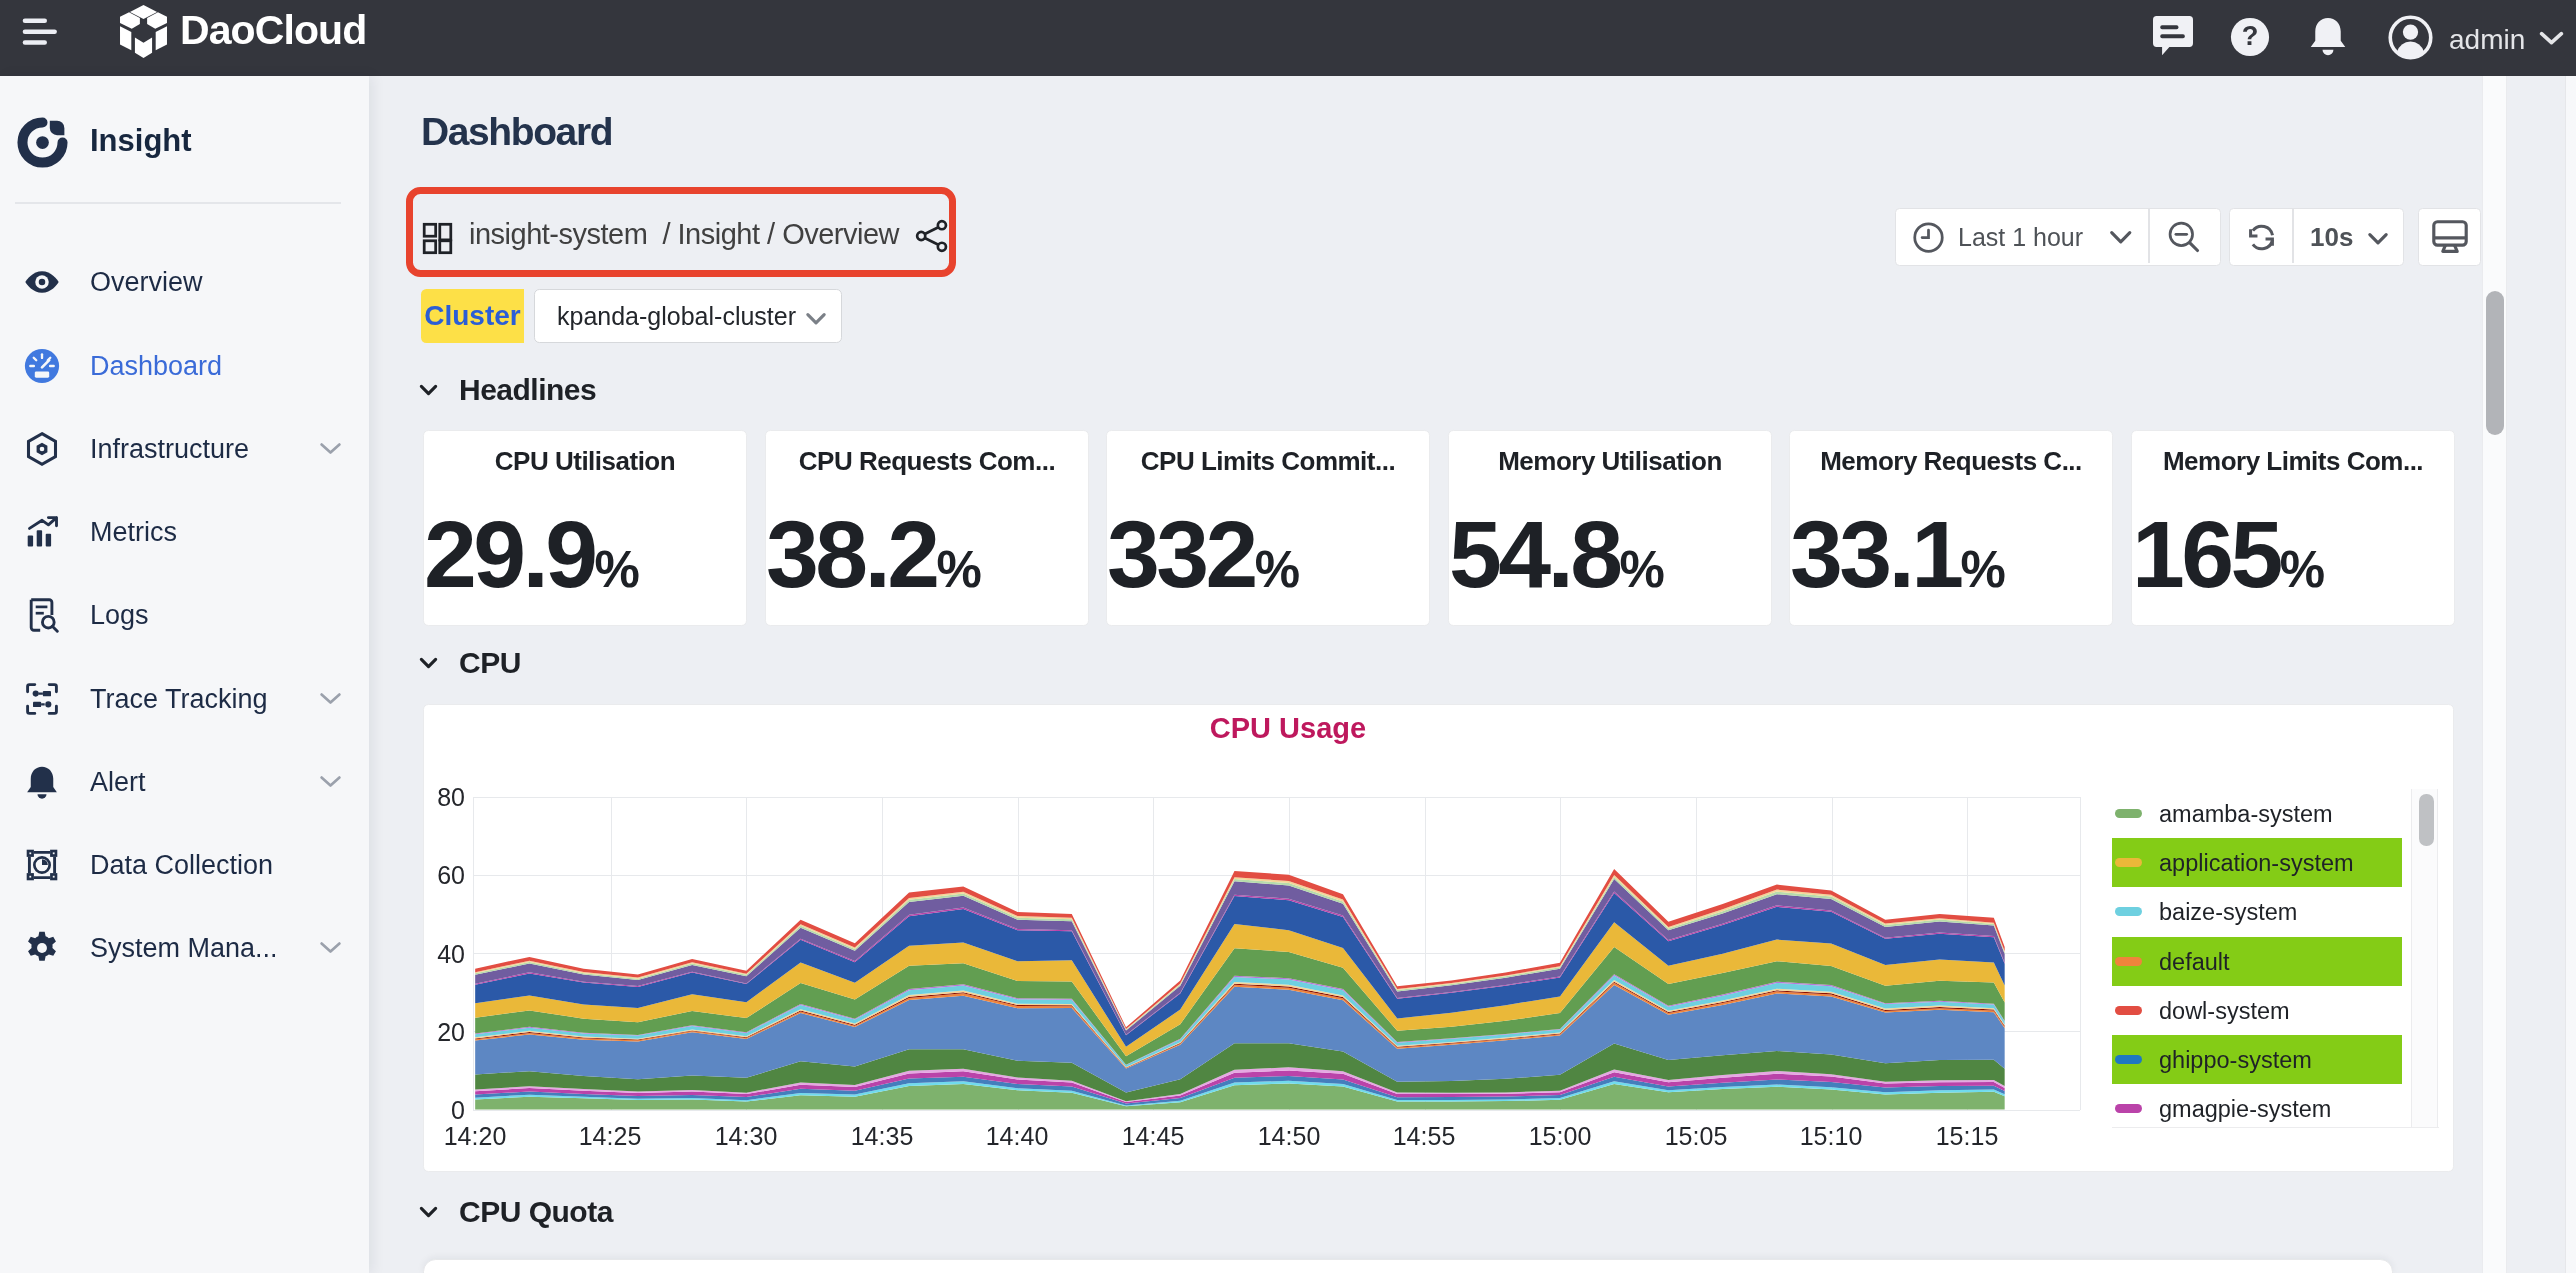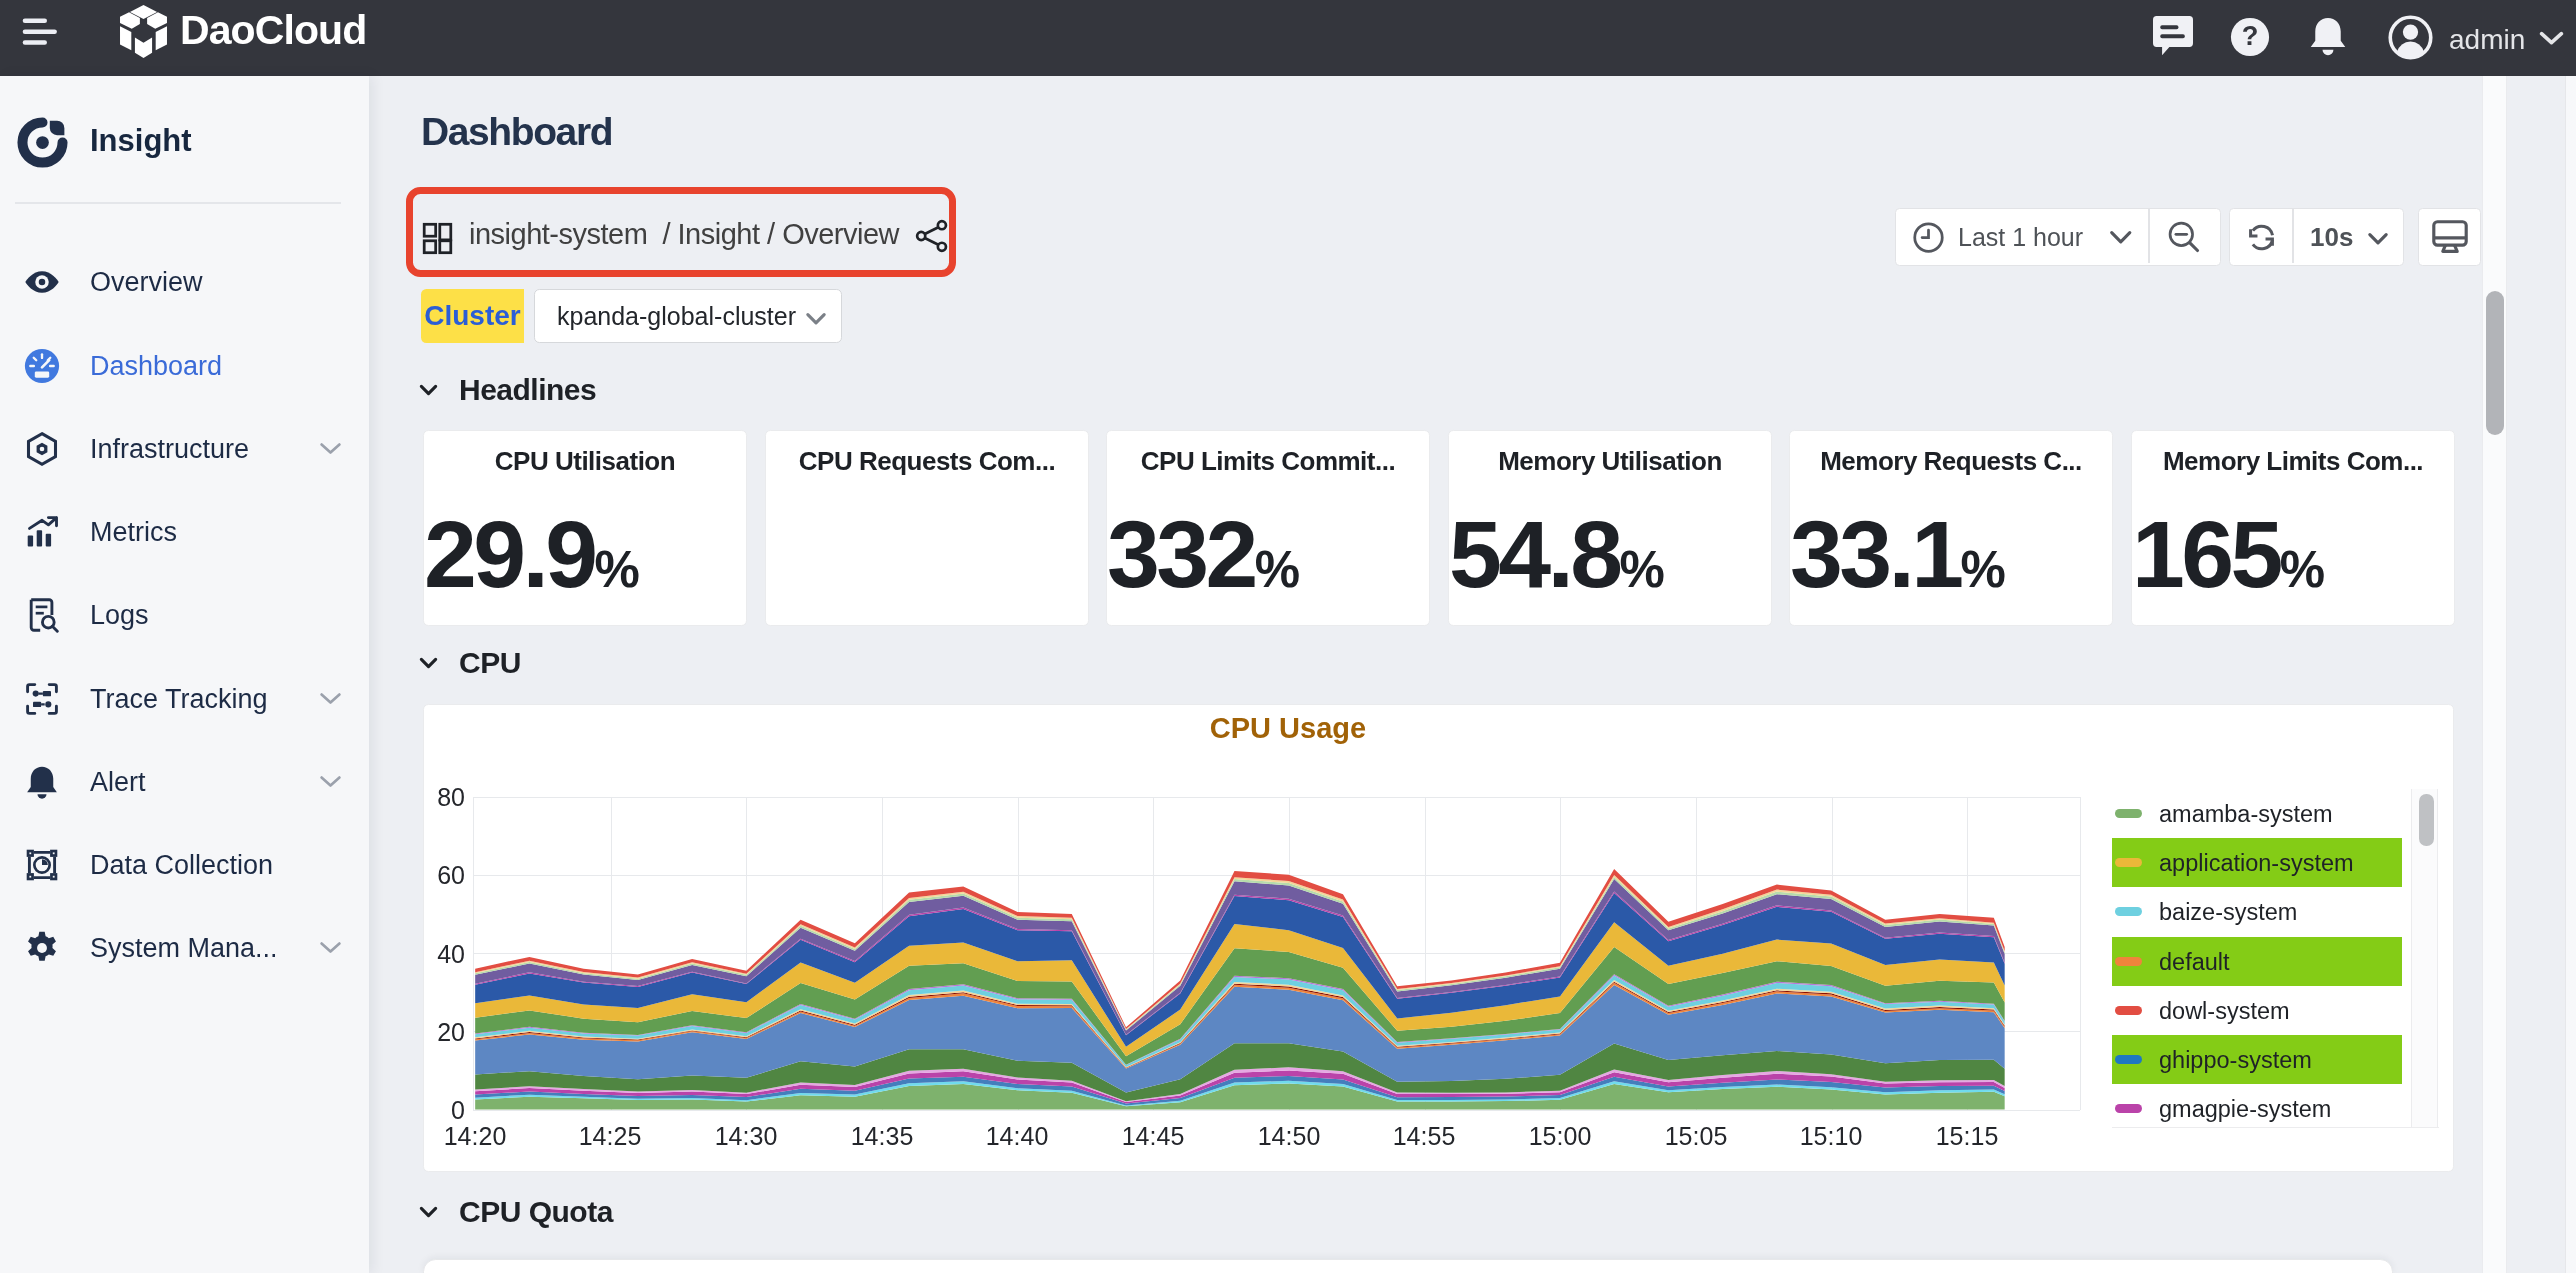--- a/index.html
+++ b/index.html
@@ -38,21 +38,21 @@
 #cluster-dd { position:absolute; left:534px; top:289px; width:308px; height:54px; background:#fff; border:1.8px solid #d6d8db; border-radius:5.4px; }
 #cluster-dd span { position:absolute; left:22px; top:50%; transform:translateY(-50%); font-size:25px; color:#23262b; }
 
 .sechead { position:absolute; font-size:30px; letter-spacing:-0.5px; font-weight:bold; color:#1e2126; }
 .card { position:absolute; top:430px; width:324px; height:196px; background:#fff; border:0.9px solid #eaebed; border-radius:5.4px; }
 .card .t { position:absolute; top:14.5px; width:100%; text-align:center; font-size:26px; letter-spacing:-0.5px; font-weight:bold; color:#1e2126; }
 .card .v { position:absolute; bottom:16.3px; width:100%; font-weight:bold; color:#1e2126; font-size:95px; letter-spacing:-3.6px; }
 .card .v small { font-size:51px; font-weight:bold; letter-spacing:-0.9px; }
 
 #panel { position:absolute; left:423px; top:704px; width:2031px; height:468px; background:#fff; border:0.9px solid #eaebed; border-radius:5.4px; }
-#ptitle { position:absolute; left:0; top:712px; width:2576px; text-align:center; font-size:29px; font-weight:bold; color:#a16207; }
+#ptitle { position:absolute; left:0; top:712px; width:2576px; text-align:center; font-size:29px; font-weight:bold; color:#be185d; }
 .gl { position:absolute; background:#e7e9ec; }
 .ylab { position:absolute; width:54px; text-align:right; left:411px; font-size:25px; color:#24262b; }
 .xlab { position:absolute; width:90px; text-align:center; top:1122px; font-size:25px; color:#24262b; }
 .leg-row { position:absolute; left:2112px; width:290px; height:49px; }
 .leg-row.alt { background:#84cc16; }
 .leg-sw { position:absolute; left:2.7px; top:20px; width:27px; height:9px; border-radius:4.5px; }
 .leg-tx { position:absolute; left:47px; top:50%; transform:translateY(-50%); font-size:23.5px; color:#1f2227; }
 #leg-track { position:absolute; left:2411px; top:789px; width:27px; height:339px; background:#fbfbfc; border-left:0.9px solid #ececee; border-right:0.9px solid #ececee; }
 #leg-thumb { position:absolute; left:2419px; top:794px; width:14.5px; height:52px; background:#bfc1c4; border-radius:7.2px; }
 #leg-bot { position:absolute; left:2112px; top:1127px; width:327px; height:0.9px; background:#ececee; }
@@ -320,20 +320,21 @@
   <path d="M6 6 l8 8 l8 -8" fill="none" stroke="#1e2126" stroke-width="3.5" stroke-linecap="round" stroke-linejoin="round"></path>
 </svg>
 <div class="sechead" style="left:459px;top:373px;">Headlines</div>
 <div id="cards">
     <div class="card" style="left:423px">
       <div class="t">CPU Utilisation</div>
       <div class="v">29.9<small>%</small></div>
     </div>
     <div class="card" style="left:765px">
       <div class="t">CPU Requests Com...</div>
+      <div class="v">38.2<small>%</small></div>
     </div>
     <div class="card" style="left:1106px">
       <div class="t">CPU Limits Commit...</div>
       <div class="v">332<small>%</small></div>
     </div>
     <div class="card" style="left:1448px">
       <div class="t">Memory Utilisation</div>
       <div class="v">54.8<small>%</small></div>
     </div>
     <div class="card" style="left:1789px">

